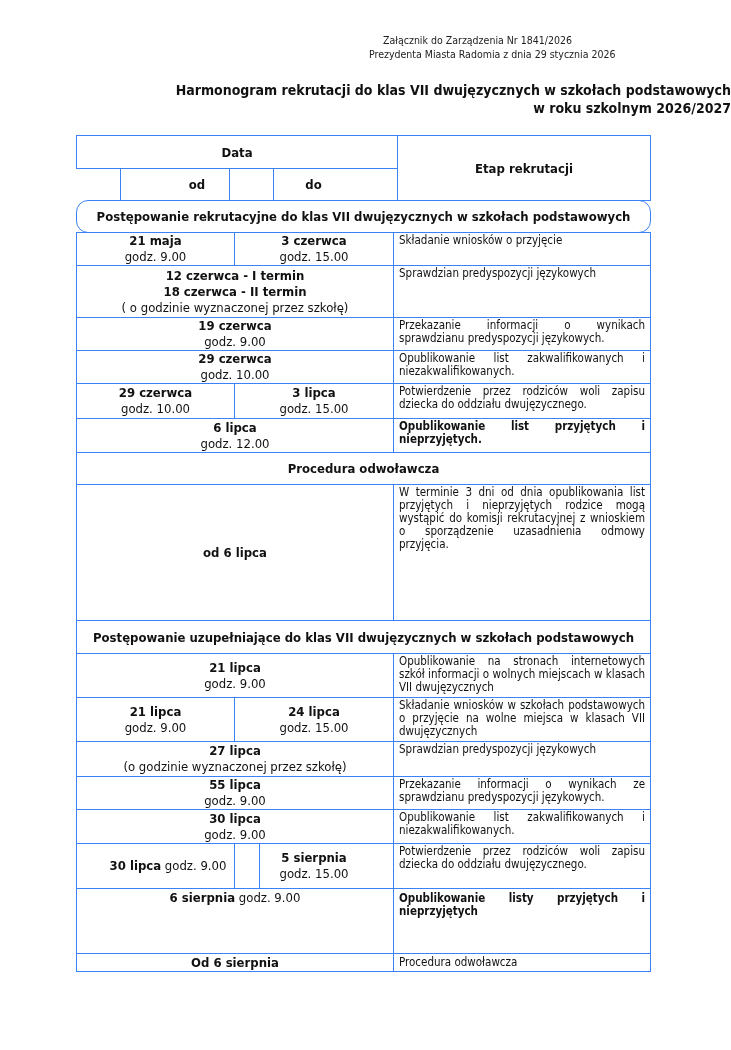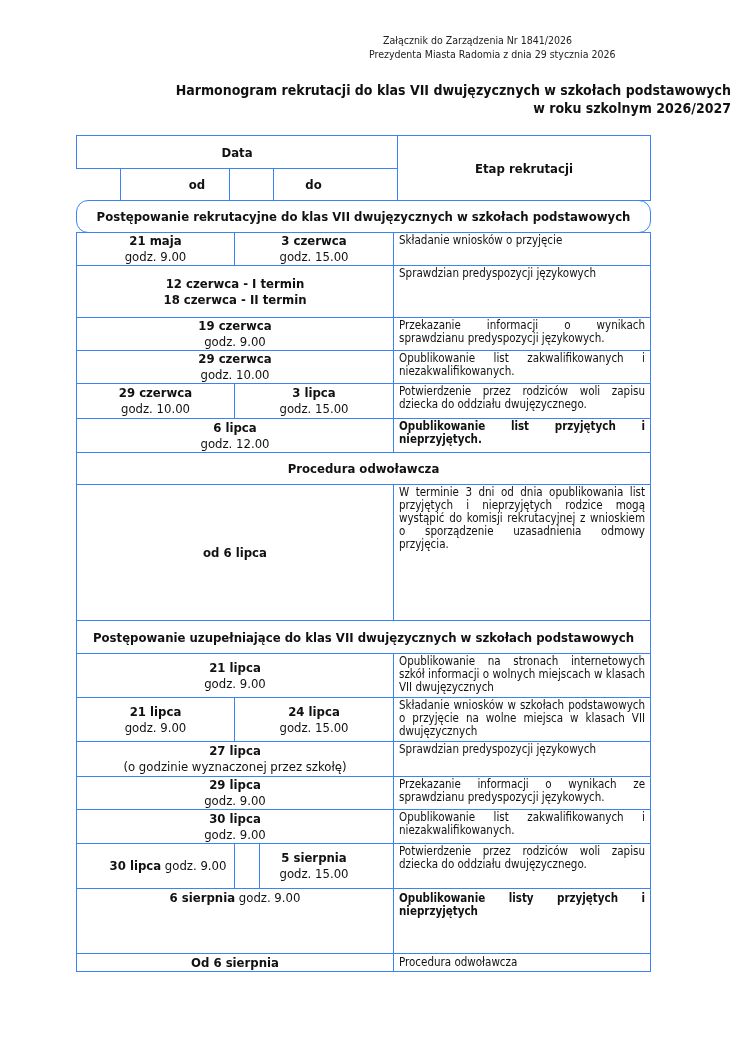--- a/index.html
+++ b/index.html
@@ -51,20 +51,21 @@
   </div>
   <div class="cell center date" style="left:234px; top:232px; width:160px; height:34px;">
     <b>3 czerwca</b>
       <span>godz. 15.00</span>
   </div>
   <div class="cell desc" style="left:393px; top:232px; width:258px; height:34px;">Składanie wniosków o przyjęcie</div>
 
   <div class="cell center date" style="left:76px; top:265px; width:318px; height:53px;">
     <b>12 czerwca - I termin</b>
     <b>18 czerwca - II termin</b>
+    <span>( o godzinie wyznaczonej przez szkołę)</span>
   </div>
   <div class="cell desc" style="left:393px; top:265px; width:258px; height:53px;">Sprawdzian predyspozycji językowych</div>
 
   <div class="cell center date" style="left:76px; top:317px; width:318px; height:34px;">
     <b>19 czerwca</b>
       <span>godz. 9.00</span>
   </div>
   <div class="cell desc" style="left:393px; top:317px; width:258px; height:34px;">Przekazanie informacji o wynikach sprawdzianu predyspozycji językowych.</div>
 
   <div class="cell center date" style="left:76px; top:350px; width:318px; height:34px;">
@@ -120,21 +121,21 @@
   </div>
   <div class="cell desc" style="left:393px; top:697px; width:258px; height:45px;">Składanie wniosków w szkołach podstawowych o przyjęcie na wolne miejsca w klasach VII dwujęzycznych</div>
 
   <div class="cell center date" style="left:76px; top:741px; width:318px; height:36px;">
     <b>27 lipca</b>
       <span>(o godzinie wyznaczonej przez szkołę)</span>
   </div>
   <div class="cell desc" style="left:393px; top:741px; width:258px; height:36px;">Sprawdzian predyspozycji językowych</div>
 
   <div class="cell center date" style="left:76px; top:776px; width:318px; height:34px;">
-    <b>29 lipca</b>
+    <b>55 lipca</b>
       <span>godz. 9.00</span>
   </div>
   <div class="cell desc" style="left:393px; top:776px; width:258px; height:34px;">Przekazanie informacji o wynikach ze sprawdzianu predyspozycji językowych.</div>
 
   <div class="cell center date" style="left:76px; top:809px; width:318px; height:35px;">
     <b>30 lipca</b>
       <span>godz. 9.00</span>
   </div>
   <div class="cell desc" style="left:393px; top:809px; width:258px; height:35px;">Opublikowanie list zakwalifikowanych i niezakwalifikowanych.</div>
 

